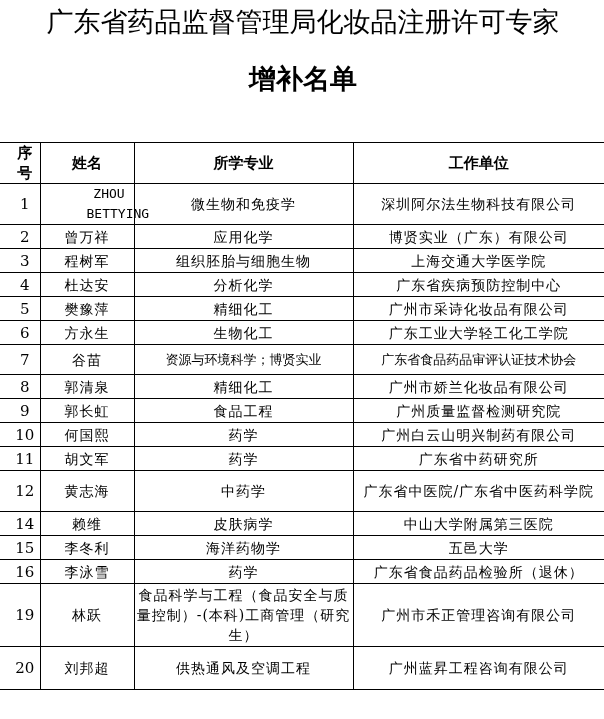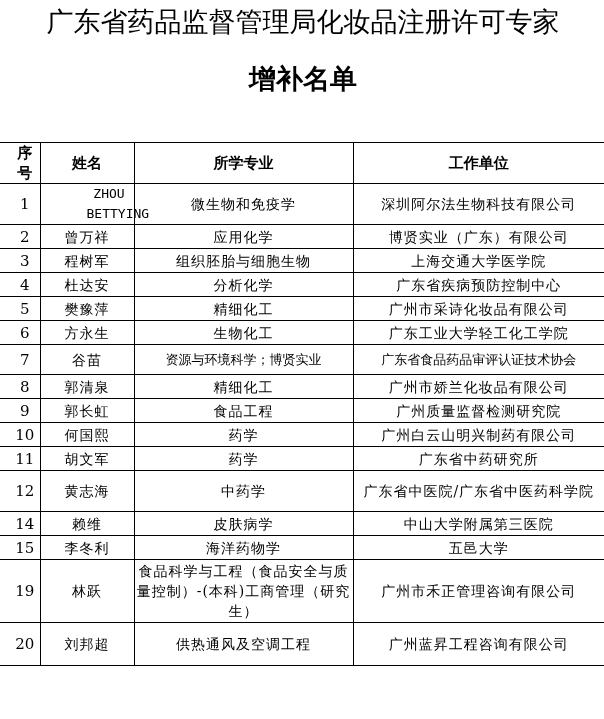--- a/index.html
+++ b/index.html
@@ -126,20 +126,26 @@
       <td>赖维</td>
       <td>皮肤病学</td>
       <td>中山大学附属第三医院</td>
     </tr>
     <tr>
       <td class="num">15</td>
       <td>李冬利</td>
       <td>海洋药物学</td>
       <td>五邑大学</td>
     </tr>
+    <tr>
+      <td class="num">16</td>
+      <td>李泳雪</td>
+      <td>药学</td>
+      <td>广东省食品药品检验所（退休）</td>
+    </tr>
     <tr class="h62">
       <td class="num">19</td>
       <td>林跃</td>
       <td>食品科学与工程（食品安全与质量控制）-(本科)工商管理（研究生）</td>
       <td>广州市禾正管理咨询有限公司</td>
     </tr>
     <tr class="h42">
       <td class="num">20</td>
       <td>刘邦超</td>
       <td>供热通风及空调工程</td>

